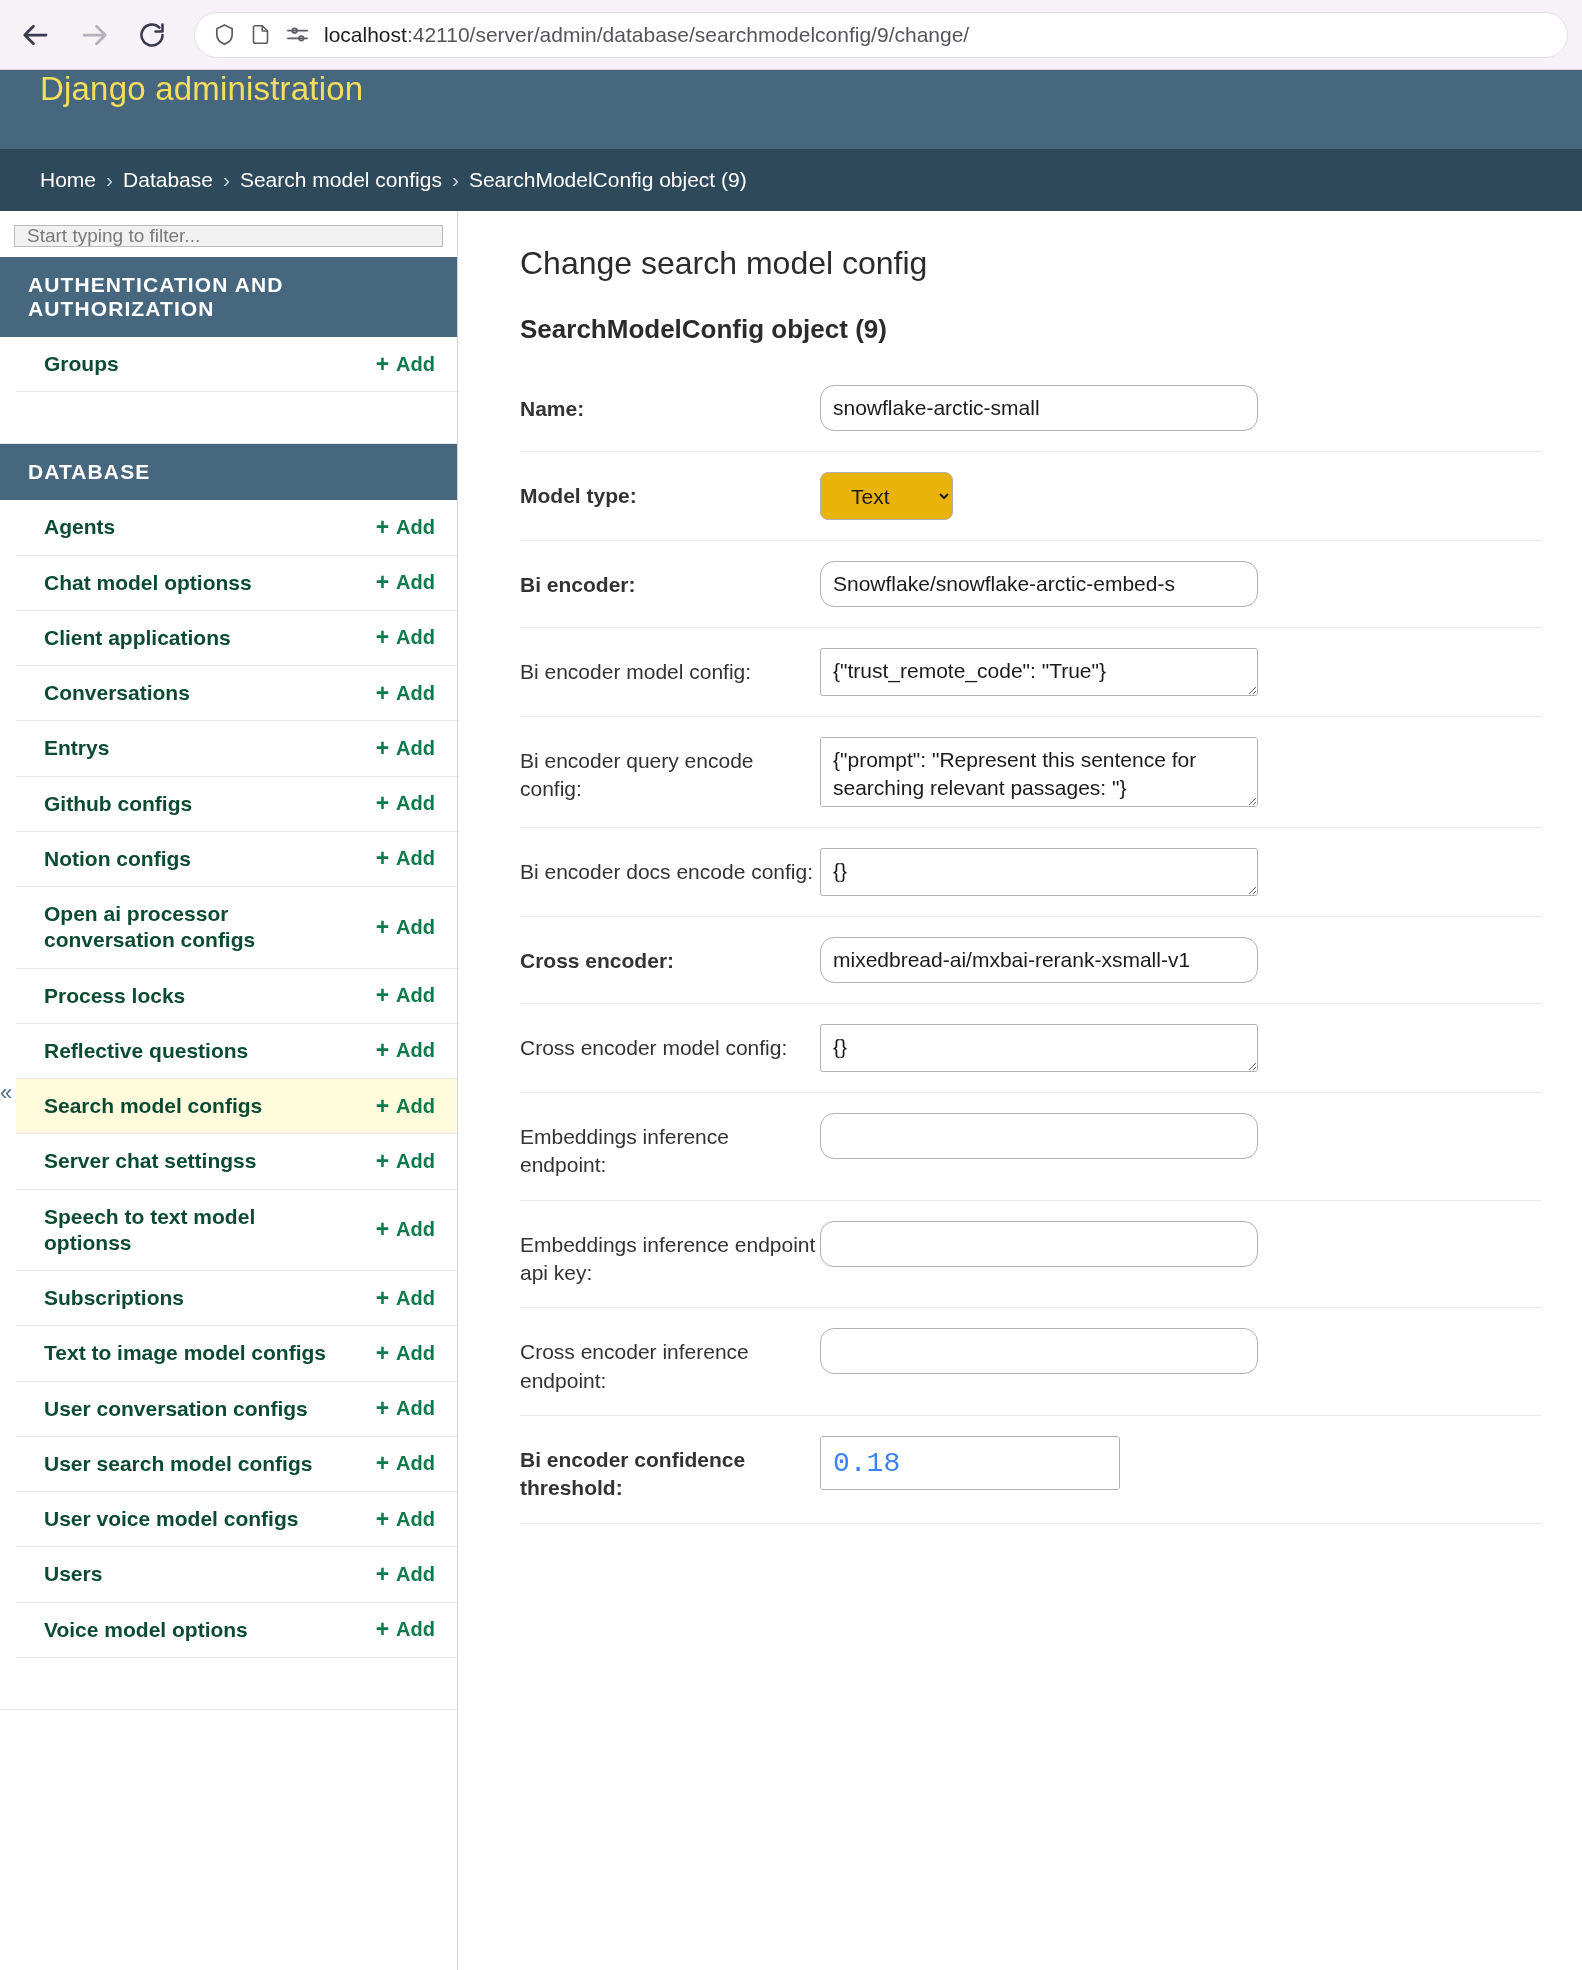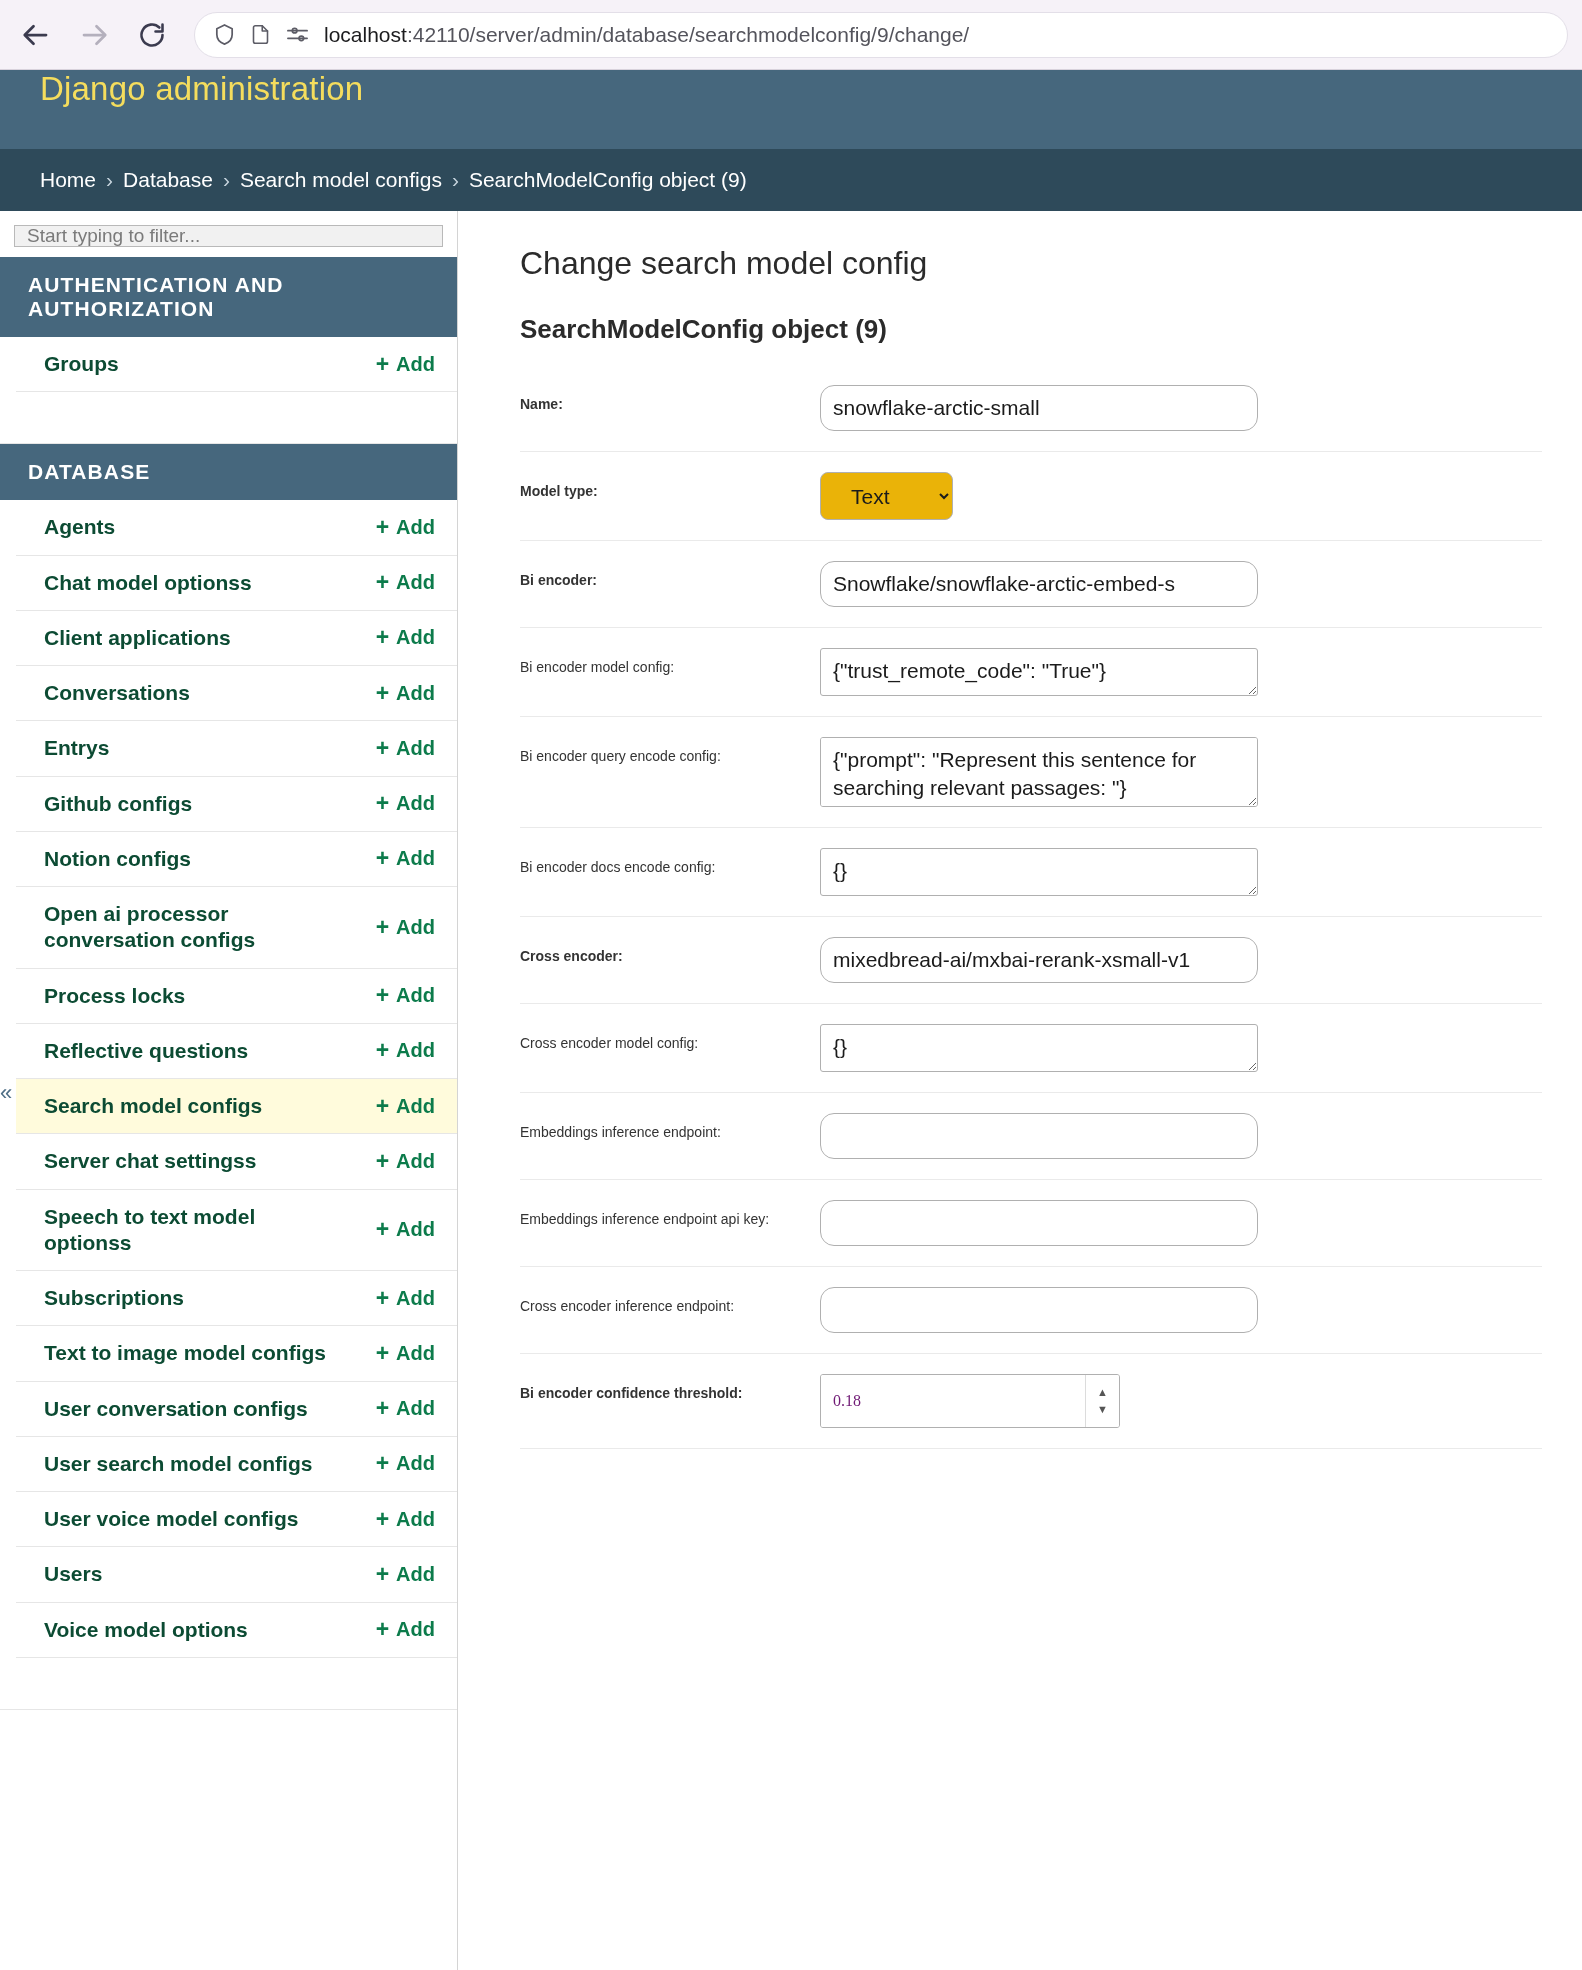--- a/index.html
+++ b/index.html
@@ -173,21 +173,21 @@
   .form-row {
     display: flex;
     align-items: flex-start;
     border-bottom: 1px solid #eaeaea;
     padding: 20px 0 20px 0;
     min-height: 64px;
   }
   .form-row .label {
     width: 300px;
     flex: 0 0 300px;
-    font-size: 14px;
+    font-size: 21px;
     color: #333;
     padding-top: 10px;
     line-height: 1.35;
   }
   .form-row .label.bold { font-weight: bold; }
   .field-input {
     width: 438px;
     height: 46px;
     border: 1px solid #b0b0b0;
     font-size: 21px;
@@ -228,25 +228,25 @@
     height: 54px;
     border: 1px solid #b0b0b0;
     border-radius: 3px;
     background: #fff;
     overflow: hidden;
   }
   .number-wrap input {
     flex: 1 1 auto;
     border: none;
     outline: none;
-    font-size: 16px;
+    font-size: 28px;
     padding: 0 12px;
     height: 100%;
-    font-family: Liberation Serif, serif;
-    color: #701a75;
+    font-family: Liberation Mono, monospace;
+    color: #3b82f6;
   }
   .spinner {
     width: 34px;
     height: 100%;
     display: flex;
     flex-direction: column;
     align-items: center;
     justify-content: center;
     border-left: 1px solid #dcdcdc;
     background: #fff;

